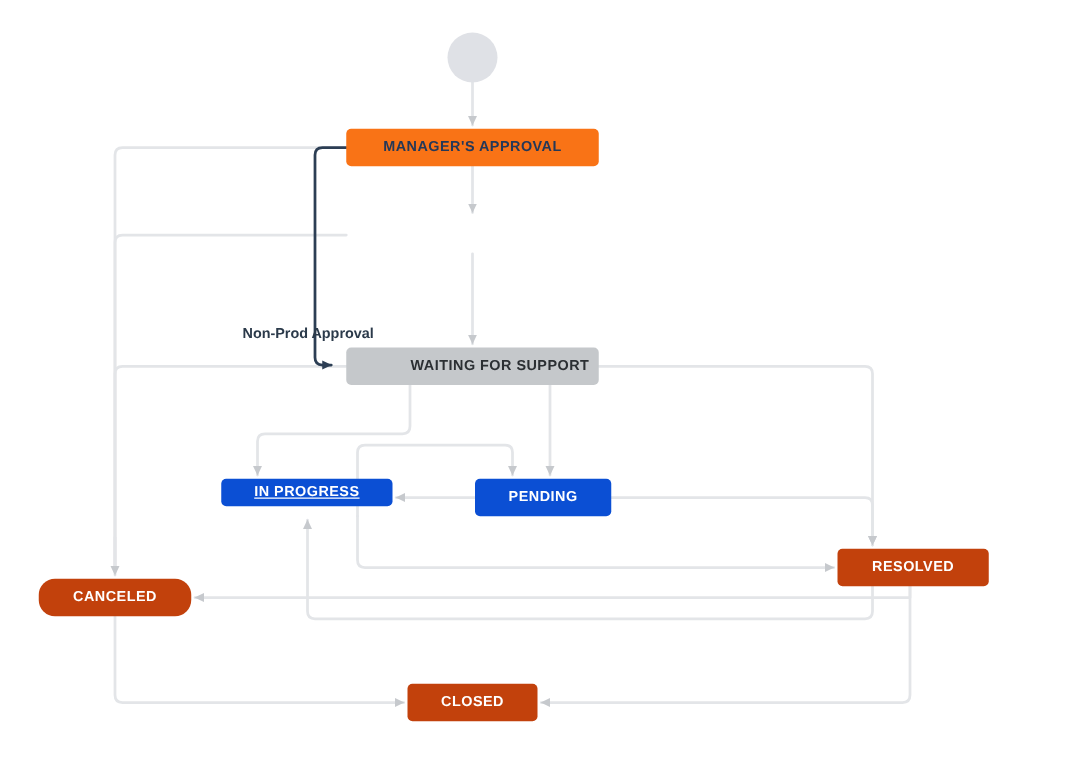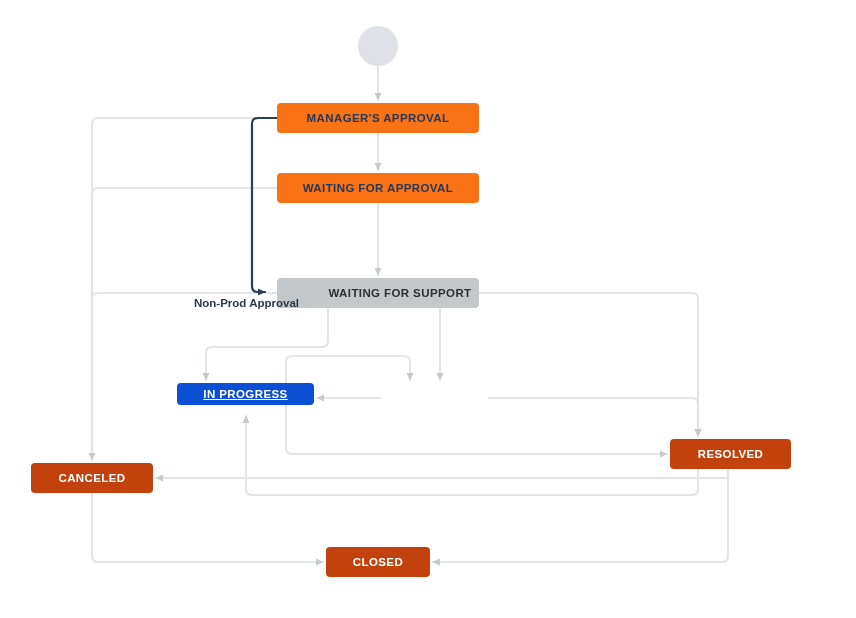--- a/index.html
+++ b/index.html
@@ -124,28 +124,28 @@
 
     <g fill="none" stroke="#2c3e54" stroke-width="2.2" stroke-linecap="round" stroke-linejoin="round">
       <path d="M277,118 L258,118 Q252,118 252,124 L252,286 Q252,292 258,292 L265,292" marker-end="url(#arrow-dark)"></path>
     </g>
   </svg>
 
   <div class="start-node" style="left:358px; top:26px; width:40px; height:40px;"></div>
 
   <div class="node status-grey-light" style="left:277px; top:103px; width:202px; height:30px;">MANAGER'S APPROVAL</div>
 
-  <div class="node status-grey-light" style="left:277px; top:173px; width:202px; height:30px;">WAITING FOR APPROVAL</div>
 
   <div class="node status-grey-dark" style="left:277px; top:278px; width:202px; height:30px;padding-left:44px;">WAITING FOR SUPPORT</div>
 
   <div class="node status-blue" style="left:177px; top:383px; width:137px; height:22px;text-decoration:underline;">IN PROGRESS</div>
 
+  <div class="node status-blue" style="left:380px; top:383px; width:109px; height:30px;">PENDING</div>
 
   <div class="node status-green" style="left:670px; top:439px; width:121px; height:30px;">RESOLVED</div>
 
-  <div class="node status-green" style="left:31px; top:463px; width:122px; height:30px;">CANCELED</div>
+  <div class="node status-green" style="left:31px; top:463px; width:122px; height:30px;border-radius:13px;">CANCELED</div>
 
   <div class="node status-green" style="left:326px; top:547px; width:104px; height:30px;">CLOSED</div>
 
-  <div class="edge-label" style="left:194px; top:261px;margin-top:36px;">Non-Prod Approval</div>
+  <div class="edge-label" style="left:194px; top:261px;">Non-Prod Approval</div>
 
 </div>
 
 </body></html>

